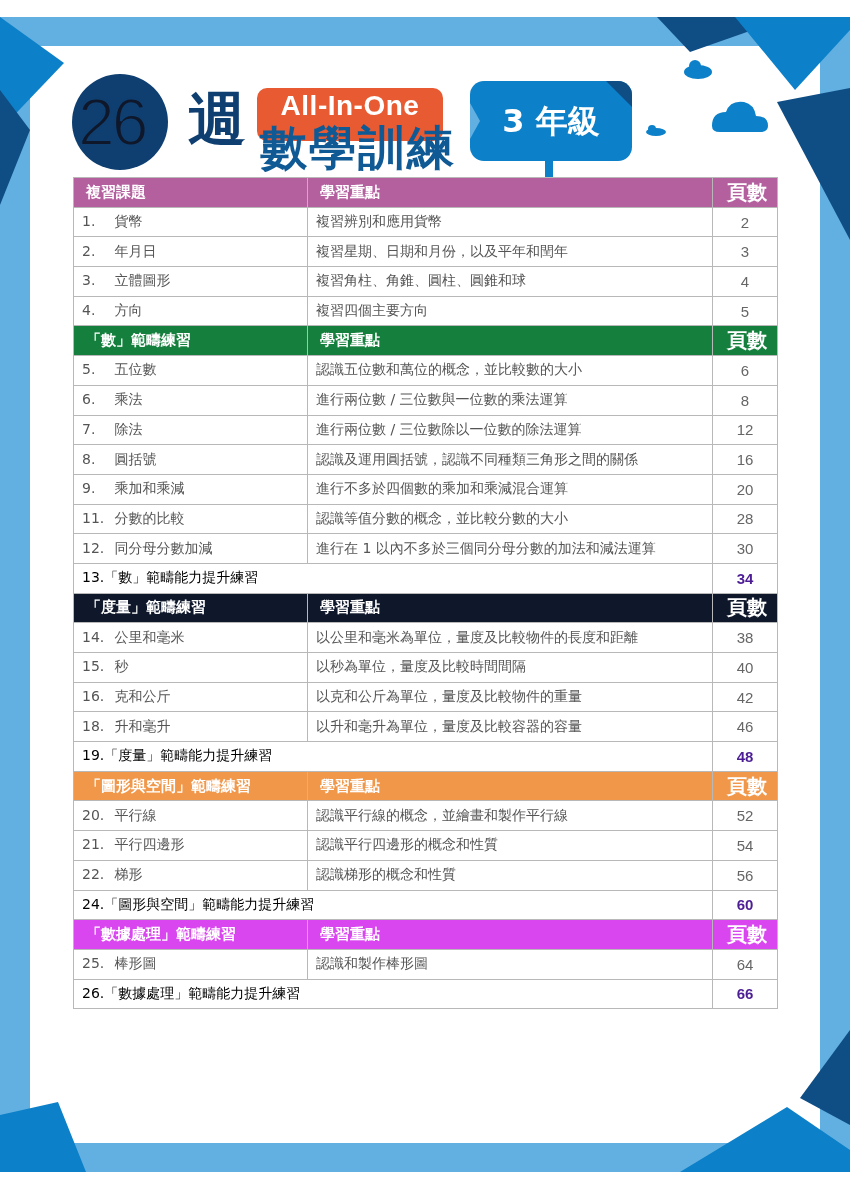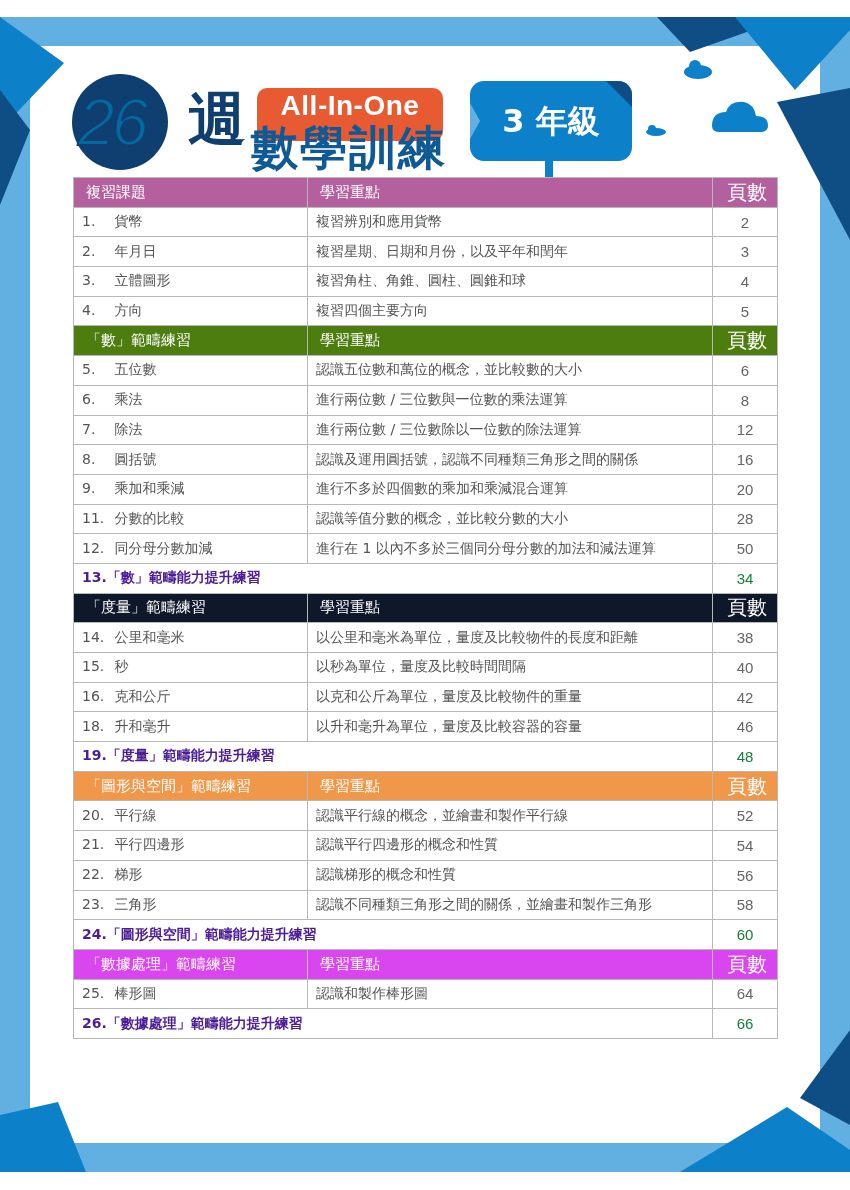--- a/index.html
+++ b/index.html
@@ -6,46 +6,46 @@
   body { width:850px; height:1190px; position:relative; background:#ffffff; overflow:hidden;
          font-family:"DejaVu Sans","Liberation Sans",sans-serif; }
   .frame { position:absolute; left:0; top:17px; width:850px; height:1155px; background:#62b0e2; }
   .inner { position:absolute; left:30px; top:46px; width:790px; height:1097px; background:#ffffff; }
   .deco { position:absolute; left:0; top:0; width:850px; height:1190px; pointer-events:none; }
 
   
   .logo26 { position:absolute; left:72px; top:74px; width:118px; height:98px; }
   .logo26 .circle { position:absolute; left:0; top:0; width:96px; height:96px; border-radius:50%; background:#0f3f70; }
   .logo26 .num { position:absolute; left:6px; top:8px; font-family:"Liberation Sans",sans-serif; font-size:66px;
-                 color:#0369a1; letter-spacing:-3px; font-weight:normal; line-height:80px;font-style:italic;
+                 color:#0f172a; letter-spacing:-3px; font-weight:normal; line-height:80px;
                  -webkit-text-stroke:2px #0f3f70; }
   .week { position:absolute; left:188px; top:84px; font-size:58px; font-weight:bold; color:#0f3f70;
           font-family:"DejaVu Sans",sans-serif; line-height:70px; }
   .allinone { position:absolute; left:257px; top:88px; width:186px; height:53px; background:#e85a32;
               border-radius:10px; color:#fff; font-family:"Liberation Sans",sans-serif; font-weight:bold;
               font-size:28px; text-align:center; line-height:36px; letter-spacing:0.5px; }
-  .mathtrain { position:absolute; left:251px; top:120px; font-size:47px; font-weight:bold; color:#0f5a95;
+  .mathtrain { position:absolute; left:260px; top:120px; font-size:47px; font-weight:bold; color:#0f5a95;
                letter-spacing:2px; line-height:56px; font-family:"DejaVu Sans",sans-serif; }
   .grade { position:absolute; left:470px; top:81px; width:162px; height:80px; background:#0c80c8;
            border-radius:14px; color:#fff; font-size:32px; font-weight:bold; text-align:center; line-height:80px;
            font-family:"DejaVu Sans",sans-serif; overflow:hidden; }
   .grade .corner { position:absolute; right:0; top:0; width:0; height:0; border-top:26px solid #0f4d85; border-left:26px solid transparent; }
   .grade .lcorner { position:absolute; left:0; top:22px; width:0; height:0; border-left:10px solid #62b0e2; border-top:18px solid transparent; border-bottom:18px solid transparent; }
   .grade-pin { position:absolute; left:545px; top:160px; width:8px; height:17px; background:#0c80c8; }
 
   
   table.toc { position:absolute; left:73px; top:177px; width:704px; border-collapse:collapse; table-layout:fixed; }
   .toc td { border:1px solid #b8b8b8; height:28.7px; padding:0 8px; font-size:14px; color:#555; white-space:nowrap;
             font-family:"DejaVu Sans",sans-serif; overflow:hidden; }
   .toc col.c1 { width:234px; } .toc col.c2 { width:405px; } .toc col.c3 { width:65px; }
   .toc td.pg { text-align:center; color:#666; font-family:"Liberation Sans",sans-serif; font-size:15px; }
-  .toc tr.hdr td { color:#fff; font-weight:normal; font-size:15px; border-color:#b8b8b8;padding-left:12px; }
+  .toc tr.hdr td { color:#fff; font-weight:bold; font-size:15px; border-color:#b8b8b8;padding-left:12px; }
   .toc tr.hdr td.pg { font-size:20px; font-family:"DejaVu Sans",sans-serif; }
-  .toc tr.summary td { color:#4c1d95; font-weight:bold; }
-  .toc tr.summary td.pg { font-weight:normal; color:#15803d;text-align:center; }
+  .toc tr.summary td { color:#000000; font-weight:normal; }
+  .toc tr.summary td.pg { font-weight:bold; color:#4c1d95;text-align:center; }
   .num { display:inline-block; min-width:28px; }
 </style>
 </head>
 <body>
 
 <div class="frame"></div>
 <div class="inner"></div>
 
 <svg class="deco" viewBox="0 0 850 1190" xmlns="http://www.w3.org/2000/svg">
 
@@ -109,21 +109,21 @@
       <tr>
         <td><span class="num">3.</span> <span>立體圖形</span></td>
         <td>複習角柱、角錐、圓柱、圓錐和球</td>
         <td class="pg">4</td>
       </tr>
       <tr>
         <td><span class="num">4.</span> <span>方向</span></td>
         <td>複習四個主要方向</td>
         <td class="pg">5</td>
       </tr>
-      <tr class="hdr" style="background: #4d7c0f;">
+      <tr class="hdr" style="background: #15803d;">
         <td>「數」範疇練習</td>
         <td>學習重點</td>
         <td class="pg">頁數</td>
       </tr>
       <tr>
         <td><span class="num">5.</span> <span>五位數</span></td>
         <td>認識五位數和萬位的概念，並比較數的大小</td>
         <td class="pg">6</td>
       </tr>
       <tr>
@@ -147,21 +147,21 @@
         <td class="pg">20</td>
       </tr>
       <tr>
         <td><span class="num">11.</span> <span>分數的比較</span></td>
         <td>認識等值分數的概念，並比較分數的大小</td>
         <td class="pg">28</td>
       </tr>
       <tr>
         <td><span class="num">12.</span> <span>同分母分數加減</span></td>
         <td>進行在 1 以內不多於三個同分母分數的加法和減法運算</td>
-        <td class="pg">50</td>
+        <td class="pg">30</td>
       </tr>
       <tr class="summary">
         <td colspan="2"><span>13.</span><span>「數」範疇能力提升練習</span></td>
         <td class="pg">34</td>
       </tr>
       <tr class="hdr" style="background: #0f172a;">
         <td>「度量」範疇練習</td>
         <td>學習重點</td>
         <td class="pg">頁數</td>
       </tr>
@@ -202,25 +202,20 @@
       <tr>
         <td><span class="num">21.</span> <span>平行四邊形</span></td>
         <td>認識平行四邊形的概念和性質</td>
         <td class="pg">54</td>
       </tr>
       <tr>
         <td><span class="num">22.</span> <span>梯形</span></td>
         <td>認識梯形的概念和性質</td>
         <td class="pg">56</td>
       </tr>
-      <tr>
-        <td><span class="num">23.</span> <span>三角形</span></td>
-        <td>認識不同種類三角形之間的關係，並繪畫和製作三角形</td>
-        <td class="pg">58</td>
-      </tr>
       <tr class="summary">
         <td colspan="2"><span>24.</span><span>「圖形與空間」範疇能力提升練習</span></td>
         <td class="pg">60</td>
       </tr>
       <tr class="hdr" style="background: #d946ef;">
         <td>「數據處理」範疇練習</td>
         <td>學習重點</td>
         <td class="pg">頁數</td>
       </tr>
       <tr>

